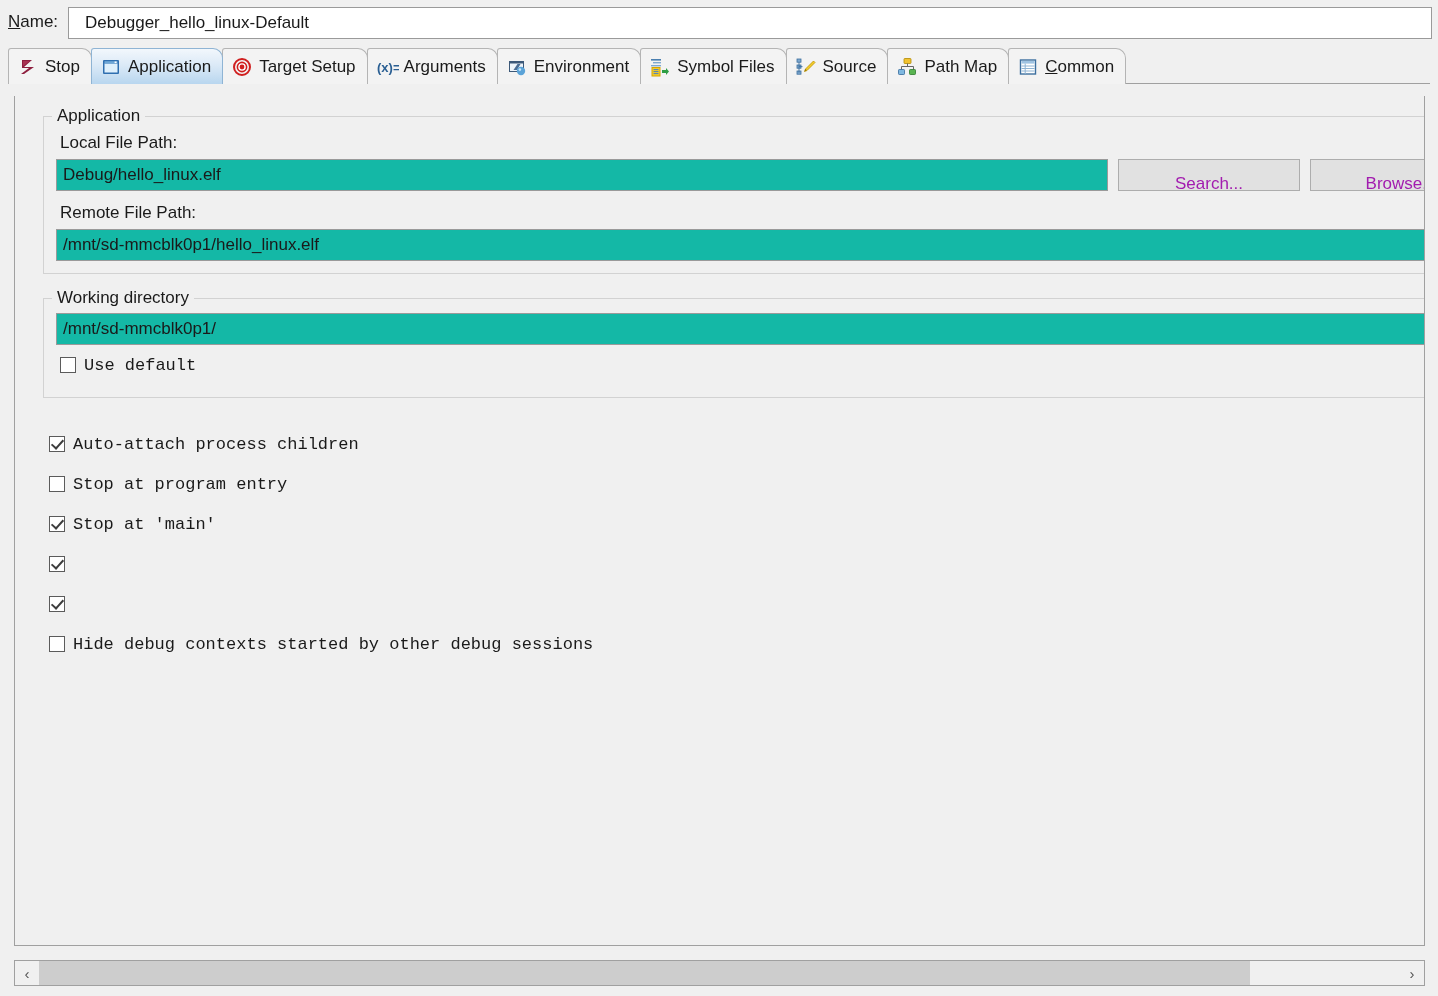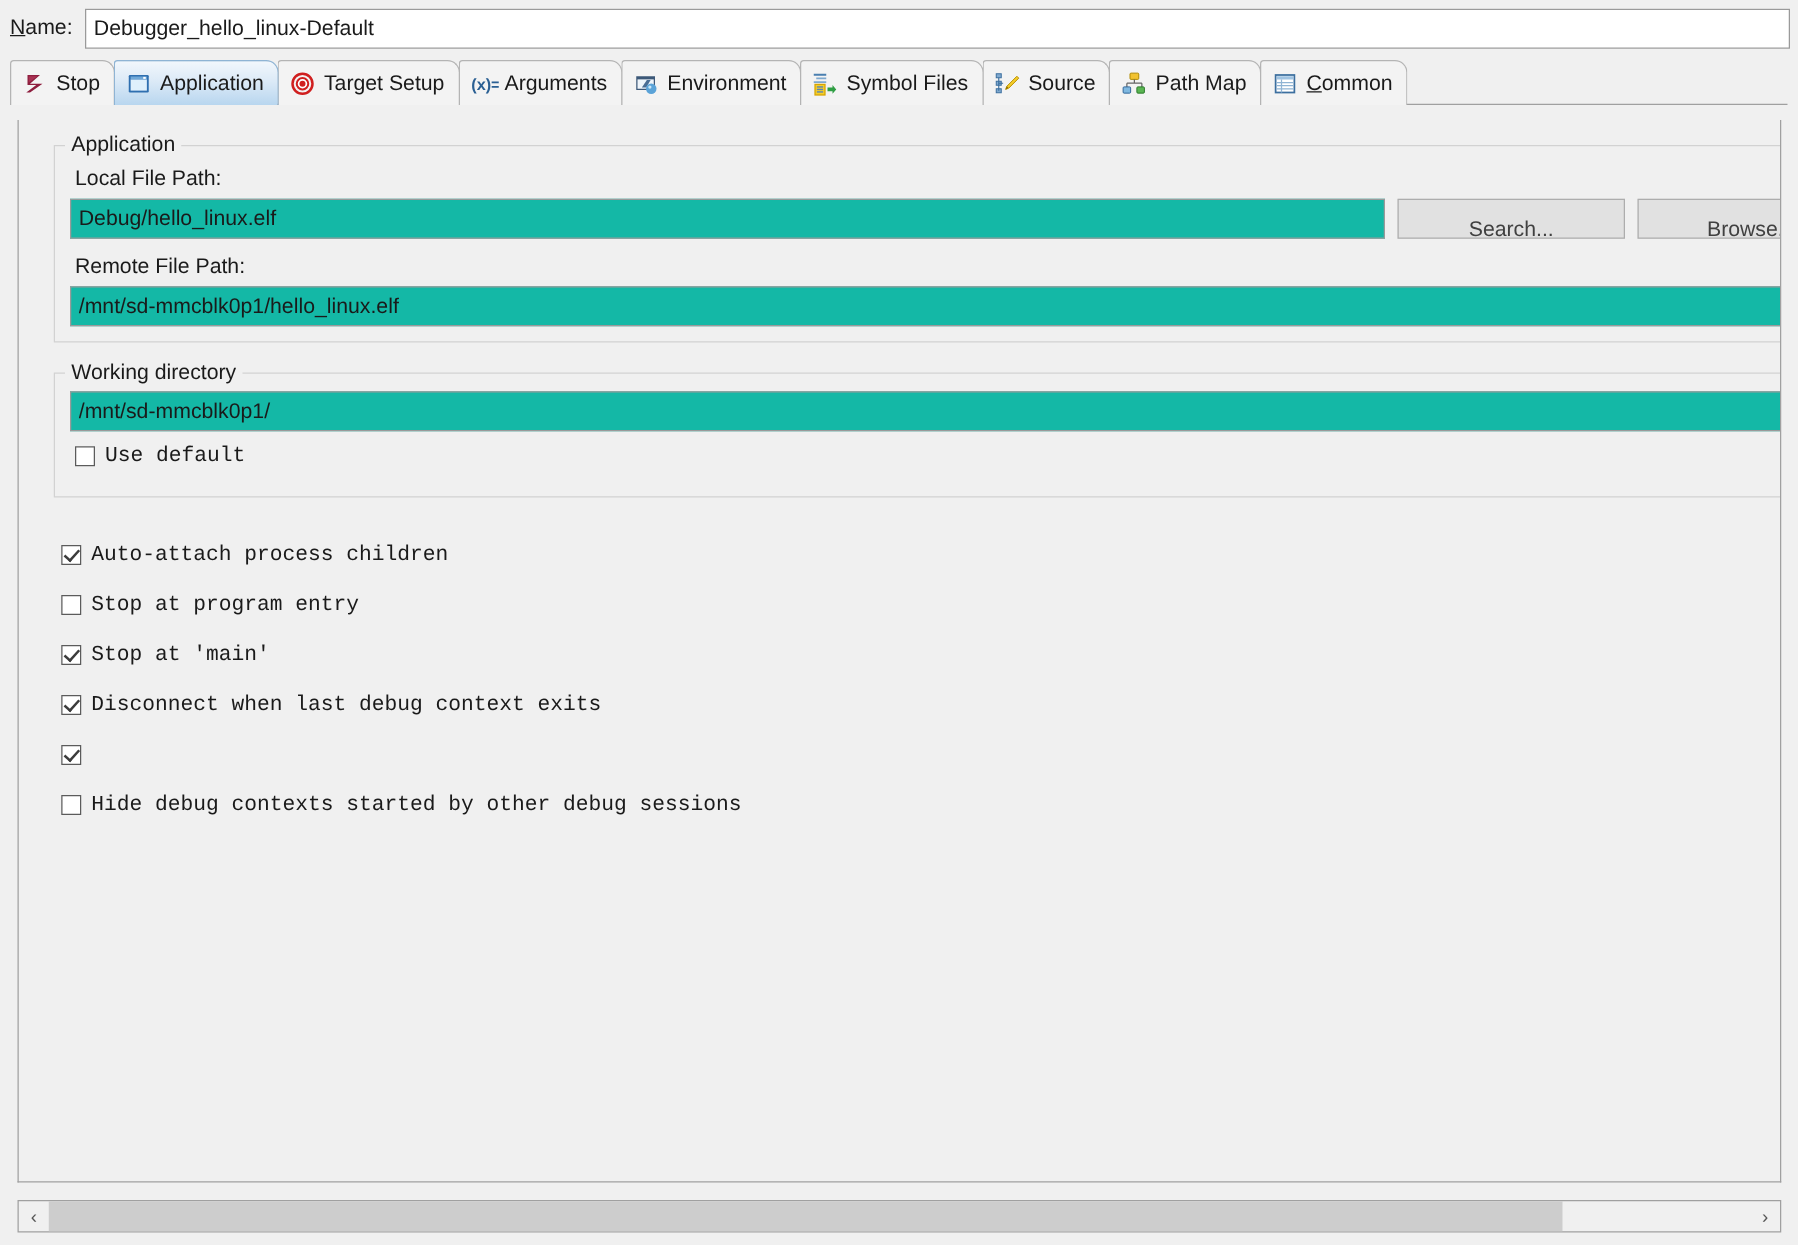--- a/index.html
+++ b/index.html
@@ -29,21 +29,21 @@
   }
   .name-label u { text-decoration: underline; }
   .name-input {
     flex: 1;
     height: 32px;
     background: #ffffff;
     border: 1px solid #9a9a9a;
     font-family: "Liberation Sans", sans-serif;
     font-size: 17px;
     color: #1a1a1a;
-    padding: 0 6px;
+    padding: 0 16px;
     line-height: 30px;
     outline: none;
   }
 
   
   .tabbar {
     position: relative;
     height: 38px;
     display: flex;
     align-items: flex-end;
@@ -130,21 +130,21 @@
     outline: none;
   }
   .row { display: flex; align-items: center; gap: 10px; }
   .btn {
     height: 32px;
     min-width: 182px;
     background: #e1e1e1;
     border: 1px solid #adadad;
     font-family: "Liberation Sans", sans-serif;
     font-size: 17px;
-    color: #404040;
+    color: #a21caf;
     cursor: default;
     padding: 14px 10px;
   }
 
   
   .cbline {
     display: flex;
     align-items: center;
     gap: 8px;
     height: 40px;
@@ -348,21 +348,20 @@
       <div class="cbline">
         <span class="cbox"></span>
         <span class="cblabel">Stop at program entry</span>
       </div>
       <div class="cbline">
         <span class="cbox checked"></span>
         <span class="cblabel">Stop at 'main'</span>
       </div>
       <div class="cbline">
         <span class="cbox checked"></span>
-        <span class="cblabel">Disconnect when last debug context exits</span>
       </div>
       <div class="cbline">
         <span class="cbox checked"></span>
       </div>
       <div class="cbline">
         <span class="cbox"></span>
         <span class="cblabel">Hide debug contexts started by other debug sessions</span>
       </div>
     </div>
 

